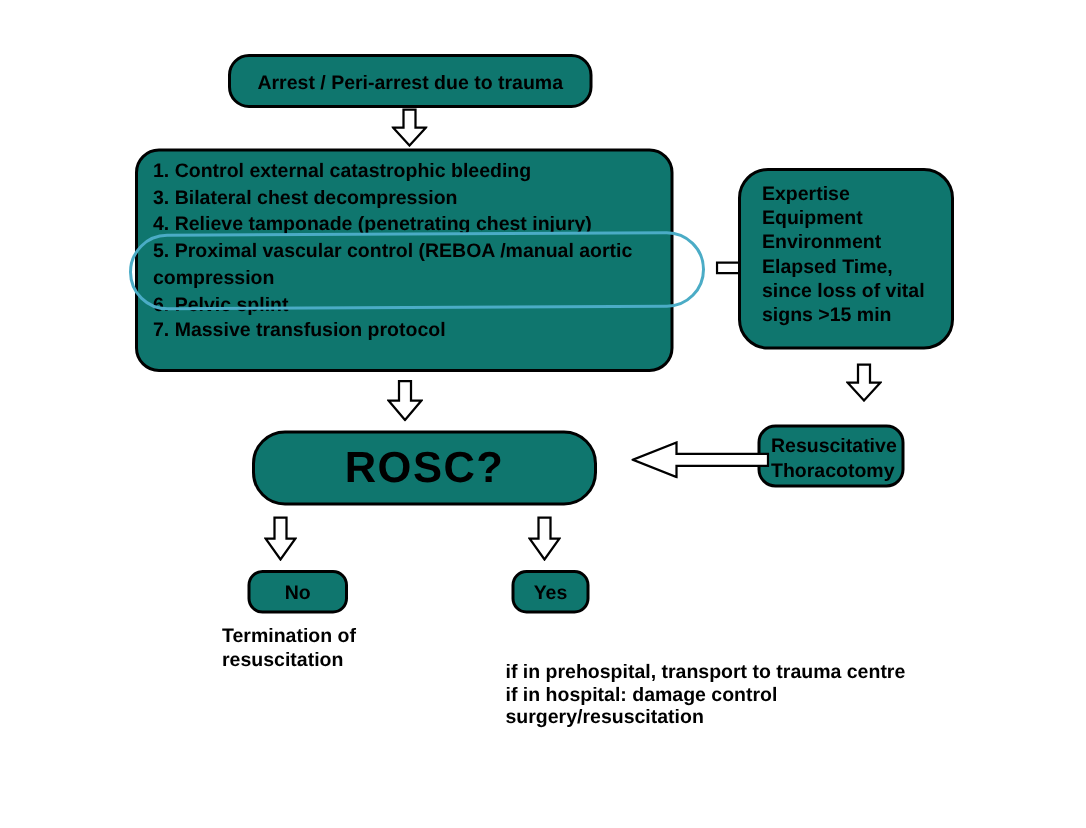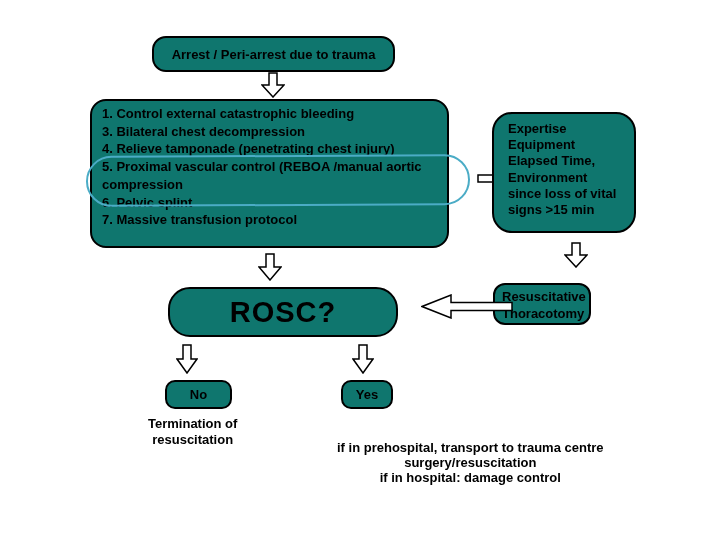--- a/index.html
+++ b/index.html
@@ -40,21 +40,21 @@
     background:transparent;
     transform:rotate(-0.3deg);
   }
   .expertise{
     left:492px;top:112px;width:144px;height:121px;
     border-radius:20px;
     padding:7px 6px 0 14px;
     line-height:16.2px;
   }
   .thoracotomy{
-    left:493px;top:283px;width:98px;height:42px;
+    left:505px;top:283px;width:98px;height:42px;
     border-radius:12px;
     padding:3px 0 0 7px;
     line-height:17px;
   }
   .rosc{
     left:168px;top:287px;width:230px;height:50px;
     border-radius:22px;
     display:flex;align-items:center;justify-content:center;
     font-size:29px;
     letter-spacing:1px;
@@ -65,21 +65,20 @@
     display:flex;align-items:center;justify-content:center;
   }
   .yes-box{
     left:341px;top:380px;width:52px;height:29px;
     border-radius:10px;
     display:flex;align-items:center;justify-content:center;
   }
   .freetext{
     position:absolute;
     font-size:13px;
-    text-align:center;
   }
   .termination{left:148px;top:416px;line-height:16px;}
   .yes-outcome{left:337px;top:405px;line-height:14.8px;margin-top:36px;}
   .freetext .line{white-space:pre;}
   .arrow{position:absolute;}
   .arrow path{fill:#ffffff;stroke:#000000;stroke-width:1.5;stroke-linejoin:miter;}
 </style>
 </head>
 <body>
 
@@ -103,22 +102,22 @@
 
   <div class="ellipse"></div>
 
   <svg class="arrow" style="left:477px;top:168px" width="32" height="21" viewBox="0 0 32 21">
     <path d="M1,7 L17,7 L17,1 L30,10.5 L17,20 L17,14 L1,14 Z"></path>
   </svg>
 
   <div class="node expertise">
     <div class="line">Expertise</div>
     <div class="line">Equipment</div>
+    <div class="line">Environment</div>
     <div class="line">Elapsed Time,</div>
-    <div class="line">Environment</div>
     <div class="line">since loss of vital</div>
     <div class="line">signs &gt;15 min</div>
   </div>
 
   <svg class="arrow" style="left:564px;top:242px" width="24" height="26" viewBox="0 0 24 26">
     <path d="M8,1 L16,1 L16,13 L23,13 L12,25 L1,13 L8,13 Z"></path>
   </svg>
 
   <div class="node thoracotomy">
     <div class="line">Resuscitative</div>
@@ -147,17 +146,17 @@
 
   <div class="node yes-box">Yes</div>
 
   <div class="freetext termination">
     <div class="line">Termination of</div>
     <div class="line">resuscitation</div>
   </div>
 
   <div class="freetext yes-outcome">
     <div class="line">if in prehospital, transport to trauma centre</div>
+    <div class="line">if in hospital: damage control</div>
     <div class="line">surgery/resuscitation</div>
-    <div class="line">if in hospital: damage control</div>
   </div>
 
 </div>
 
 </body></html>

